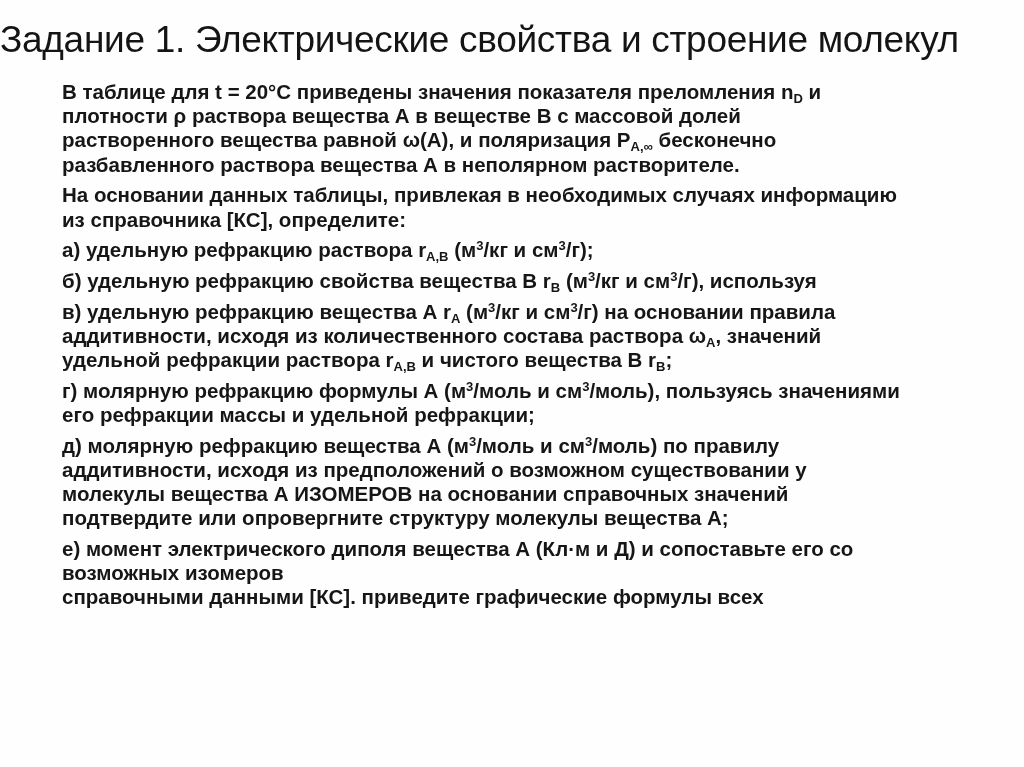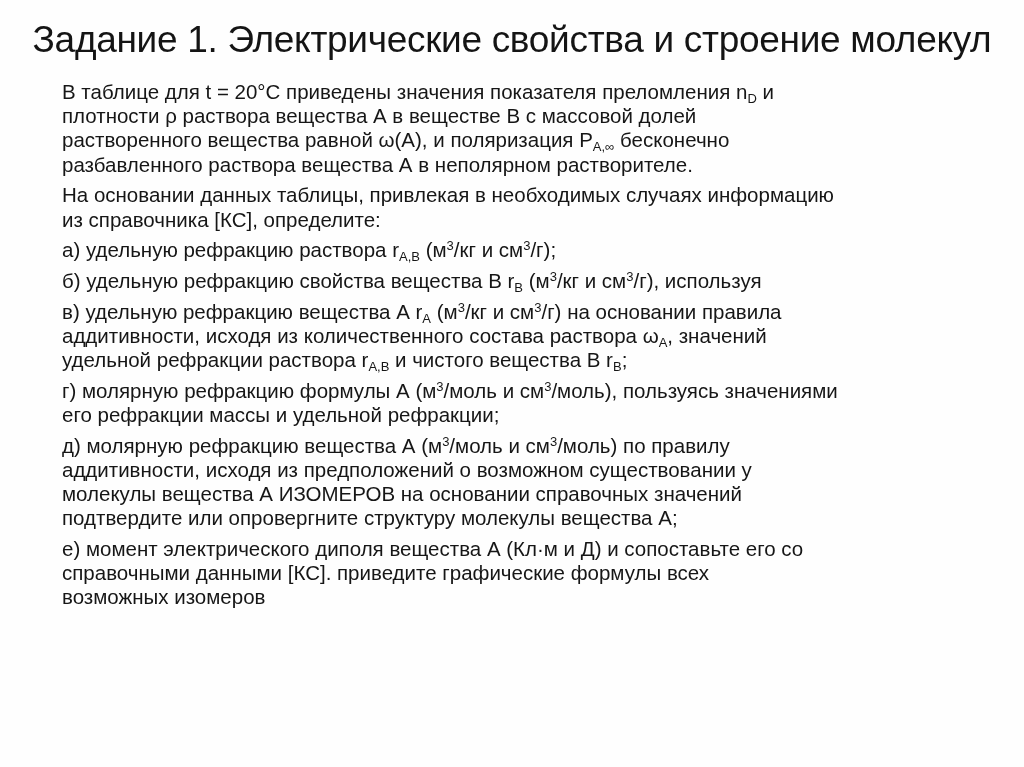--- a/index.html
+++ b/index.html
@@ -1,21 +1,21 @@
 <!DOCTYPE html>
 <html><head>
   <meta charset="utf-8">
   <style>
     html, body { margin: 0; padding: 0; background: #ffffff; }
     body { width: 1024px; height: 767px; position: relative; overflow: hidden; color: #111111; font-family: "Liberation Sans", "DejaVu Sans", sans-serif; }
     .slide { position: absolute; left: 0; top: 0; width: 1024px; height: 767px; background: #fefefe; }
-    .title { position: absolute; left: 0; top: 14px; width: 1024px; text-align: center; font-size: 37px; line-height: 52px; letter-spacing: -0.3px; color: #141414; white-space: nowrap; }
+    .title { position: absolute; left: 0; top: 14px; width: 1024px; font-size: 37px; line-height: 52px; letter-spacing: -0.3px; color: #141414; white-space: nowrap; }
     .body { position: absolute; left: 62px; top: 80px; width: 900px; font-size: 20.5px; line-height: 24.2px; color: #161616; }
     .para { margin: 0 0 6.5px 0; padding-left: 41px; text-indent: -41px; }
-    .line { display: block; white-space: nowrap; }
+    .line { display: block; white-space: nowrap; font-weight: bold; }
     sub { font-size: 13px; vertical-align: -4px; line-height: 0; }
     sup { font-size: 13px; vertical-align: 7px; line-height: 0; }
   </style>
 </head>
 <body>
 
 <div class="slide">
   <div class="title">Задание 1. Электрические свойства и строение молекул</div>
   <div class="body" id="body">
       <div class="para">
@@ -44,17 +44,17 @@
         <span class="line"><span>его рефракции массы и удельной рефракции;</span></span>
       </div>
       <div class="para">
         <span class="line"><span>д) молярную рефракцию вещества А (м</span><sup>3</sup><span>/моль и см</span><sup>3</sup><span>/моль) по правилу</span></span>
         <span class="line"><span>аддитивности, исходя из предположений о возможном существовании у</span></span>
         <span class="line"><span>молекулы вещества А ИЗОМЕРОВ на основании справочных значений</span></span>
         <span class="line"><span>подтвердите или опровергните структуру молекулы вещества А;</span></span>
       </div>
       <div class="para">
         <span class="line"><span>е) момент электрического диполя вещества А (Кл·м и Д) и сопоставьте его со</span></span>
+        <span class="line"><span>возможных изомеров</span></span>
         <span class="line"><span>справочными данными [КС]. приведите графические формулы всех</span></span>
-        <span class="line"><span>возможных изомеров</span></span>
       </div>
     </div>
 </div>
 
 </body></html>

